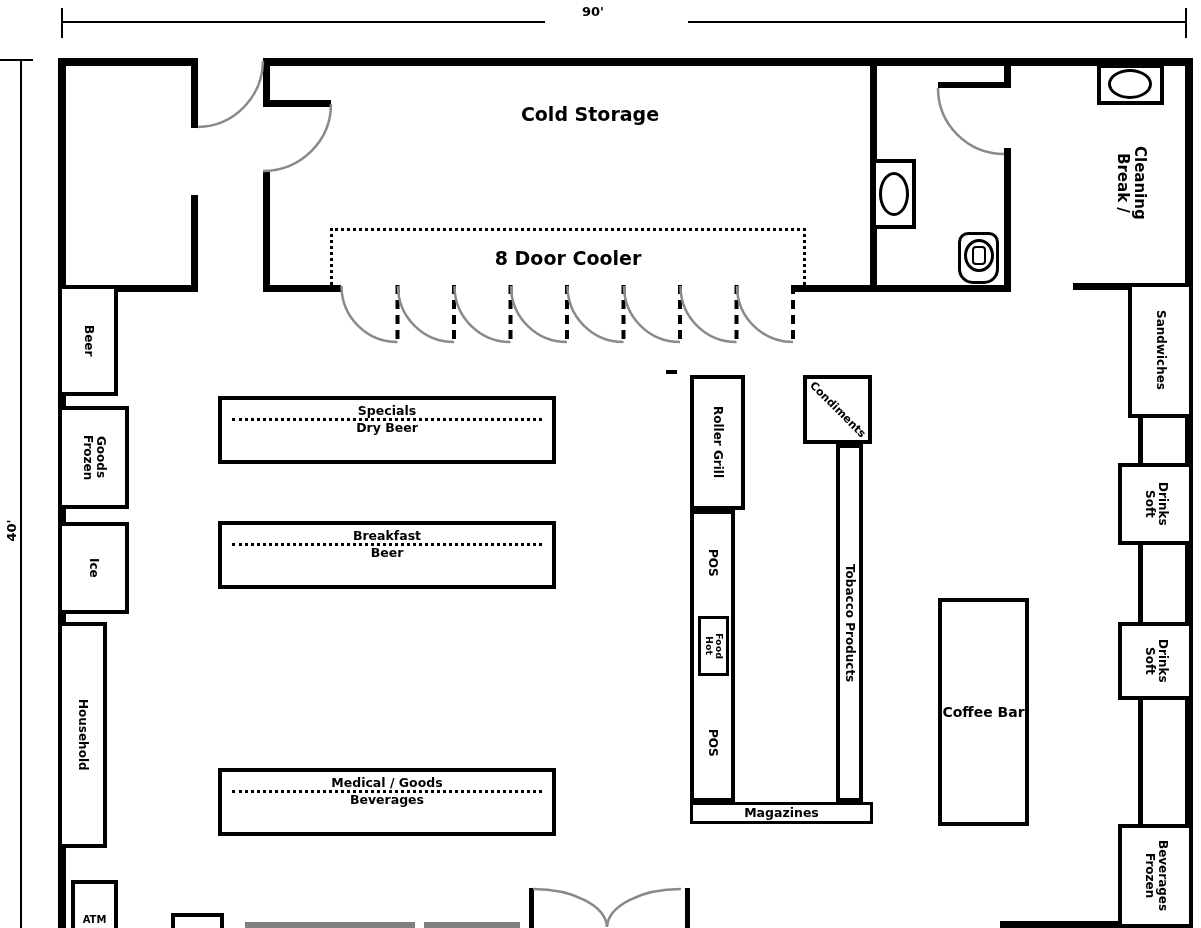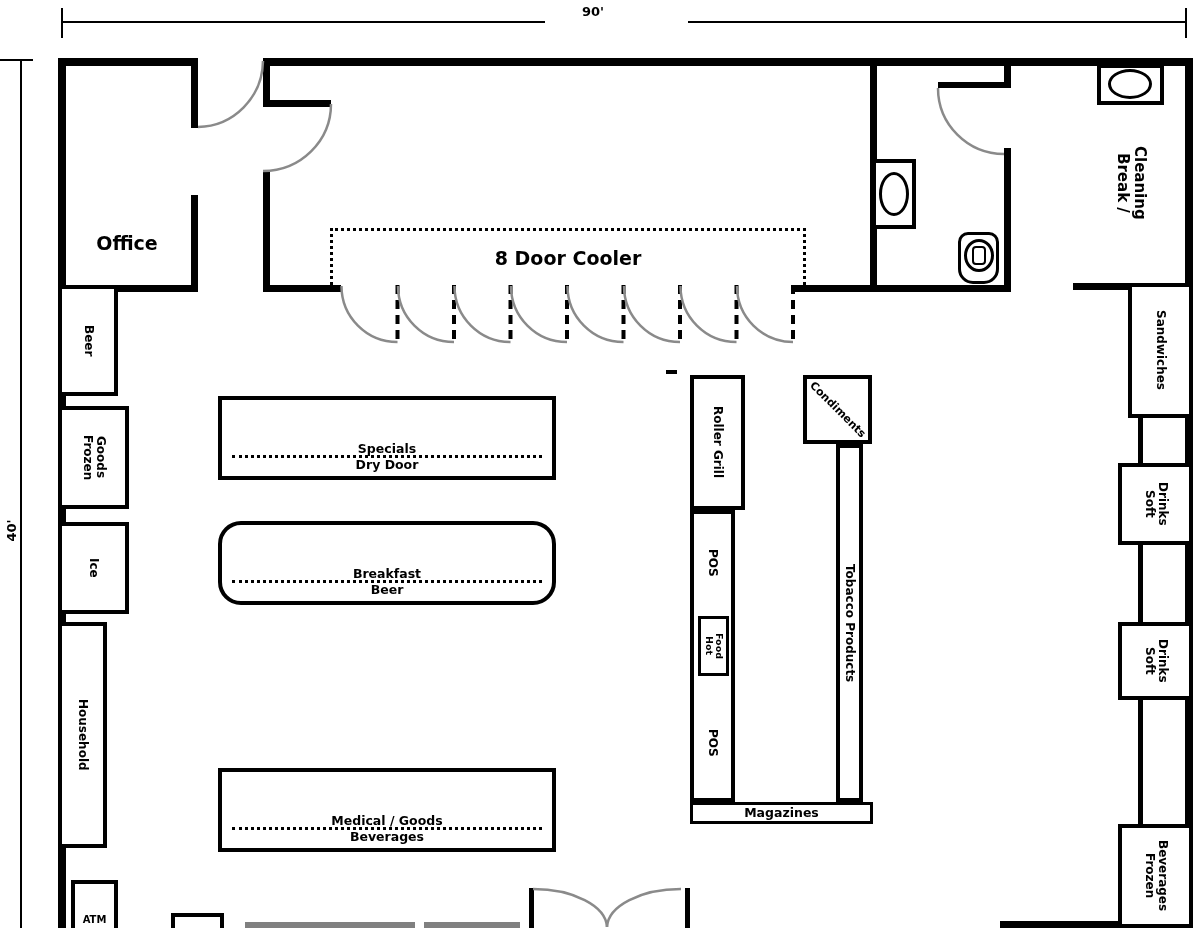--- a/index.html
+++ b/index.html
@@ -5,22 +5,22 @@
   html,body{margin:0;padding:0;background:#fff;}
   #plan{position:relative;width:1201px;height:928px;background:#ffffff;overflow:hidden;
         font-family:"DejaVu Sans", sans-serif;font-weight:bold;color:#000;}
   .wall{position:absolute;background:#000;}
   .gray{background:#808080;}
   .dim{position:absolute;background:#000;}
   .box{position:absolute;background:#fff;border:4px solid #000;display:flex;align-items:center;justify-content:center;box-sizing:border-box;}
   .vtext{writing-mode:vertical-lr;text-orientation:mixed;white-space:pre-line;text-align:center;font-size:12px;line-height:1.15;}
   .htext{white-space:pre-line;text-align:center;}
   .big{font-size:19px;}
-  .aisle{position:absolute;left:218px;width:338px;height:84px;border:4px solid #000;background:#fff;
-         display:flex;flex-direction:column;justify-content:flex-end;box-sizing:border-box;padding:4px 10px;}
+  .aisle{position:absolute;left:218px;width:338px;height:68px;border:4px solid #000;background:#fff;
+         display:flex;flex-direction:column;justify-content:flex-start;box-sizing:border-box;padding:4px 10px;}
   .aisle .lab{font-size:12.5px;text-align:center;line-height:1.1;}
   .dots{border-top:3px dotted #000;width:100%;height:0;}
   .coolerbox{position:absolute;left:330px;top:228px;width:476px;height:57px;border:3px dotted #000;border-bottom:none;
              box-sizing:border-box;display:flex;align-items:center;justify-content:center;}
   svg.overlay{position:absolute;left:0;top:0;pointer-events:none;}
   .ellipse{border:3px solid #000;border-radius:50%;background:#fff;position:absolute;box-sizing:border-box;}
   .rot45{transform:rotate(45deg);font-size:11px;white-space:nowrap;}
   .rotccw{transform:rotate(-90deg);font-size:13px;white-space:nowrap;}
 </style>
 </head>
@@ -42,27 +42,27 @@
   </div>
 
   <div class="wall" style="left:58px;top:58px;width:140px;height:8px;"></div>
   <div class="wall" style="left:263px;top:58px;width:930px;height:8px;"></div>
   <div class="wall" style="left:58px;top:58px;width:8px;height:870px;"></div>
   <div class="wall" style="left:1185px;top:58px;width:8px;height:870px;"></div>
 
   <div class="wall" style="left:191px;top:58px;width:7px;height:70px;"></div>
   <div class="wall" style="left:191px;top:195px;width:7px;height:97px;"></div>
   <div class="wall" style="left:58px;top:285px;width:140px;height:7px;"></div>
-  <div class="htext big" style="position:absolute;left:62px;top:225px;width:130px;height:36px;display:flex;align-items:center;justify-content:center;">Office</div>
 
   <div class="wall" style="left:263px;top:58px;width:7px;height:46px;"></div>
   <div class="wall" style="left:263px;top:100px;width:68px;height:7px;"></div>
   <div class="wall" style="left:263px;top:171px;width:7px;height:121px;"></div>
   <div class="wall" style="left:263px;top:285px;width:78px;height:7px;"></div>
   <div class="wall" style="left:791px;top:285px;width:86px;height:7px;"></div>
+  <div class="htext big" style="position:absolute;left:430px;top:96px;width:320px;height:36px;display:flex;align-items:center;justify-content:center;">Cold Storage</div>
 
   <div class="coolerbox">
     <span class="big">8 Door Cooler</span>
   </div>
 
   <div class="wall" style="left:870px;top:58px;width:7px;height:234px;"></div>
   <div class="wall" style="left:938px;top:82px;width:73px;height:6px;"></div>
   <div class="wall" style="left:1004px;top:58px;width:7px;height:30px;"></div>
   <div class="wall" style="left:1004px;top:148px;width:7px;height:144px;"></div>
   <div class="wall" style="left:870px;top:285px;width:141px;height:7px;"></div>
@@ -94,23 +94,23 @@
     <span class="vtext">Household</span>
   </div>
   <div class="box" style="left:71px;top:880px;width:47px;height:55px;justify-content:center;align-items:flex-end;padding-bottom:6px;">
     <span style="font-size:10px;">ATM</span>
   </div>
   <div class="box" style="left:171px;top:913px;width:53px;height:22px;"></div>
 
   <div class="aisle" style="top:396px;">
     <div class="lab">Specials</div>
     <div class="dots"></div>
-    <div class="lab">Dry Door</div>
+    <div class="lab">Dry Beer</div>
   </div>
-  <div class="aisle" style="top:521px;border-radius:23px;">
+  <div class="aisle" style="top:521px;">
     <div class="lab">Breakfast</div>
     <div class="dots"></div>
     <div class="lab">Beer</div>
   </div>
   <div class="aisle" style="top:768px;">
     <div class="lab">Medical / Goods</div>
     <div class="dots"></div>
     <div class="lab">Beverages</div>
   </div>
 
@@ -132,20 +132,23 @@
   <div class="box" style="left:803px;top:375px;width:69px;height:69px;">
     <span class="rot45">Condiments</span>
   </div>
   <div class="box" style="left:836px;top:444px;width:27px;height:358px;">
     <span class="vtext">Tobacco Products</span>
   </div>
   <div class="box" style="left:690px;top:802px;width:183px;height:22px;border-width:3px;">
     <span style="font-size:12.5px;line-height:1;">Magazines</span>
   </div>
 
+  <div class="box" style="left:938px;top:598px;width:91px;height:228px;">
+    <span style="font-size:14px;">Coffee Bar</span>
+  </div>
 
   <div class="box" style="left:1128px;top:283px;width:65px;height:135px;">
     <span class="vtext">Sandwiches</span>
   </div>
   <div class="wall" style="left:1138px;top:418px;width:5px;height:45px;"></div>
   <div class="box" style="left:1118px;top:463px;width:75px;height:82px;">
     <span class="vtext">Soft
 Drinks</span>
   </div>
   <div class="wall" style="left:1138px;top:545px;width:5px;height:77px;"></div>

